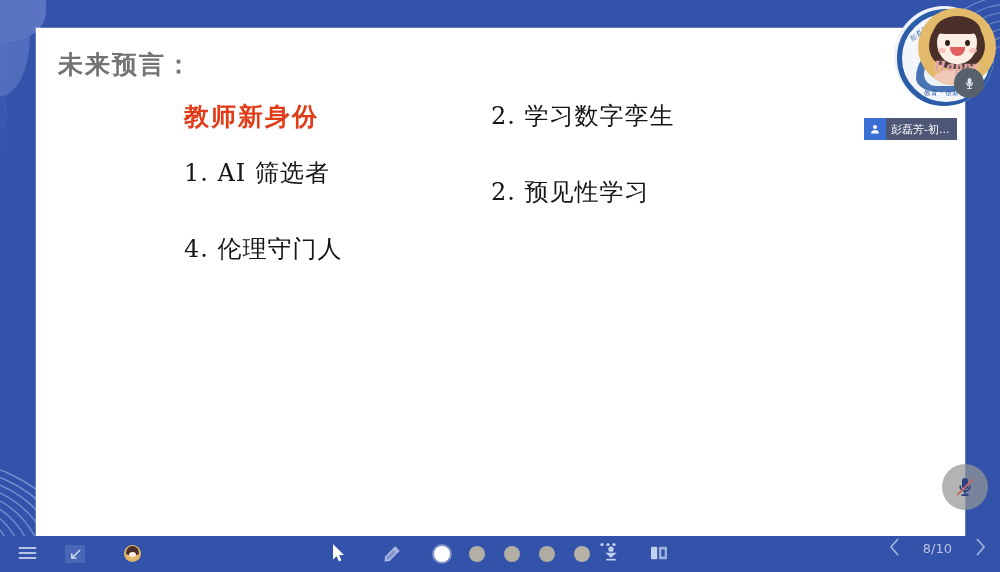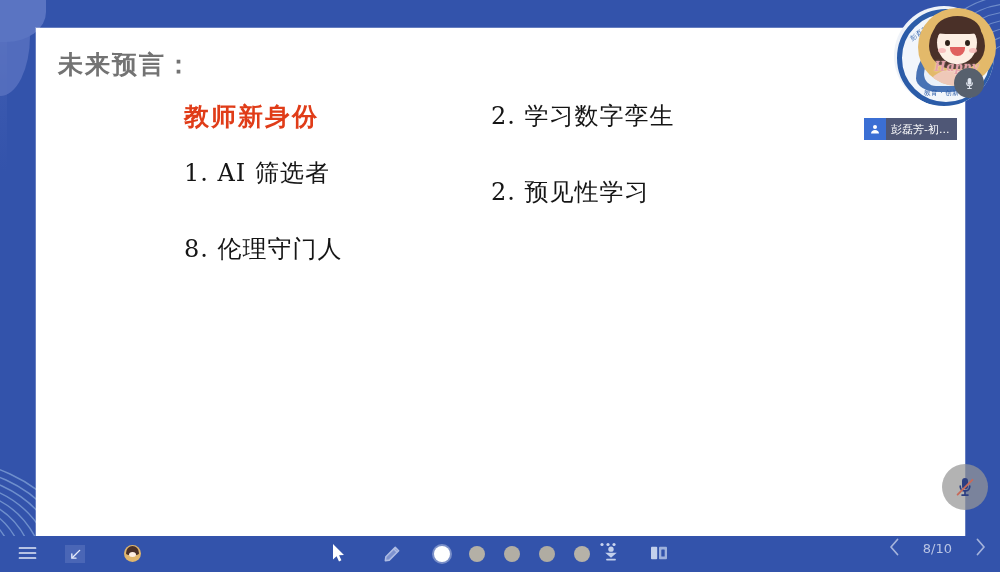--- a/index.html
+++ b/index.html
@@ -454,21 +454,21 @@
 
   <div id="slide">
 
     <div class="slide-title">未来预言：</div>
 
     <div class="columns">
 
       <div class="col col-left">
         <div class="col-head">教师新身份</div>
         <div class="col-item">1. AI 筛选者</div>
-        <div class="col-item">8. 伦理守门人</div>
+        <div class="col-item">4. 伦理守门人</div>
       </div>
 
       <div class="col col-right">
         <div class="col-item">2. 学习数字孪生</div>
         <div class="col-item">2. 预见性学习</div>
       </div>
 
     </div>
   </div>
 

